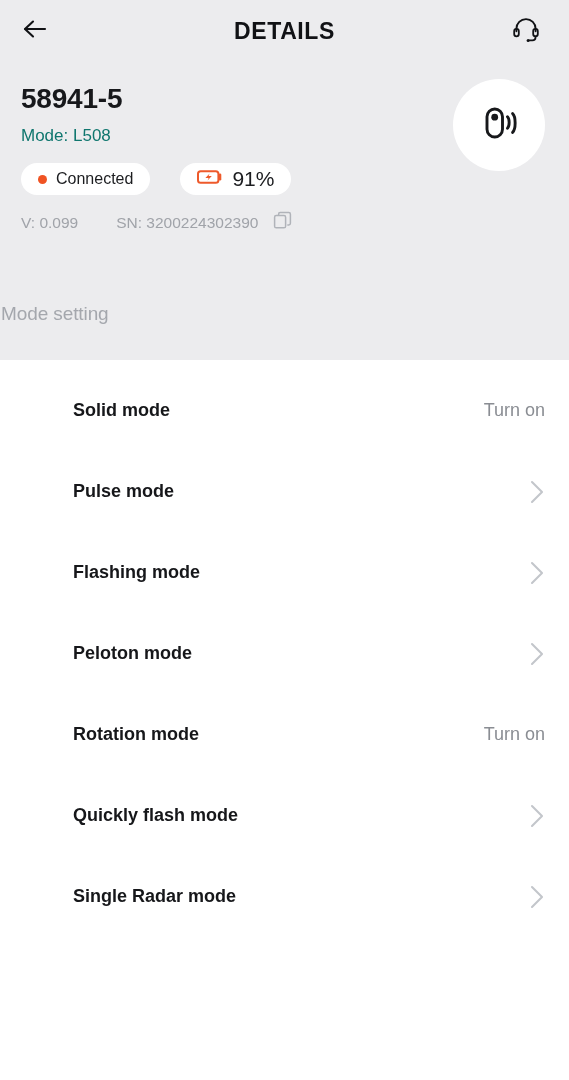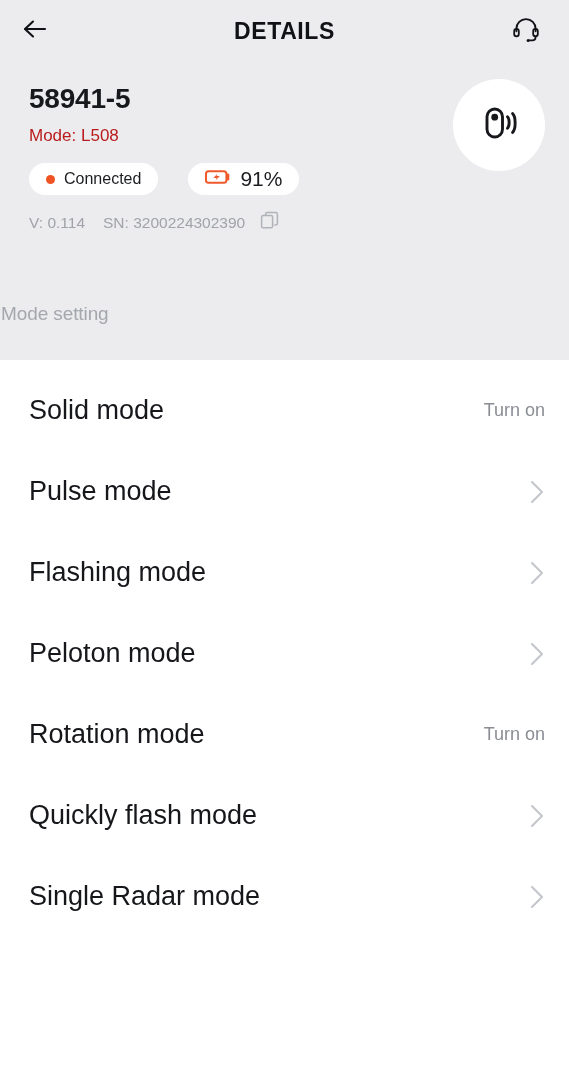--- a/index.html
+++ b/index.html
@@ -50,33 +50,33 @@
     position: relative;
     z-index: 2;
     cursor: pointer;
   }
   .icon-btn.right { margin-left: auto; }
 
   
   .device {
     flex: 0 0 206px;
     background: #ececee;
-    padding: 20px 24px 0 29px;
+    padding: 20px 24px 0 21px;
     position: relative;
   }
   .device-name {
     font-size: 28px;
     font-weight: bold;
     color: #17181b;
     line-height: 34px;
     letter-spacing: -0.2px;
   }
   .device-mode {
     font-size: 17px;
-    color: #b91c1c;
+    color: #0f766e;
     margin-top: 9px;
     line-height: 22px;
   }
   .badges {
     display: flex;
     gap: 30px;
     margin-top: 16px;
   }
   .badge {
     background: #ffffff;
@@ -98,21 +98,21 @@
   }
   .battery-pct { font-size: 21px; color: #1c1d20; }
   .meta {
     display: flex;
     align-items: center;
     gap: 10px;
     margin-top: 17px;
     font-size: 15.5px;
     color: #a0a3a9;
   }
-  .meta .sn { margin-left: 8px; }
+  .meta .sn { margin-left: 28px; }
   .copy-btn {
     width: 22px;
     height: 22px;
     display: flex;
     align-items: center;
     justify-content: center;
     margin-left: 4px;
     cursor: pointer;
   }
   .device-avatar {
@@ -178,24 +178,25 @@
     padding-top: 10px;
   }
   .mode-row {
     height: 81px;
     display: flex;
     align-items: center;
     padding: 0 24px 0 29px;
     cursor: pointer;
   }
   .mode-label {
-    font-size: 27px;
-    font-weight: normal;
+    font-size: 18px;
+    font-weight: bold;
     color: #16171a;
     flex: 1 1 auto;
+    margin-left: 44px;
   }
   .mode-action {
     font-size: 18px;
     color: #8a8d93;
     font-weight: normal;
   }
   .chev {
     display: block;
   }
 </style>
@@ -242,21 +243,21 @@
             <rect x="1" y="2.2" width="20.4" height="11.6" rx="2.6" stroke="#ee5a2b" stroke-width="2"></rect>
             <path d="M23 5.8v4.4" stroke="#ee5a2b" stroke-width="2.6" stroke-linecap="round"></path>
             <path d="M12.6 4.6 8.4 9.0h3.2l-1 2.6 4.2-4.5h-3.2l1-2.5z" fill="#ee5a2b"></path>
           </svg>
         </span>
         <span class="battery-pct">91%</span>
       </div>
     </div>
 
     <div class="meta">
-      <span>V: 0.114</span>
+      <span>V: 0.099</span>
       <span class="sn">SN: 3200224302390</span>
       <span class="copy-btn">
         <span>
           <svg width="20" height="20" viewBox="0 0 20 20" fill="none">
             <rect x="1.6" y="4.6" width="11" height="12.2" rx="1.6" stroke="#b0b3b9" stroke-width="1.5"></rect>
             <path d="M5.6 4.6V3.2c0-.9.7-1.6 1.6-1.6h8.6c.9 0 1.6.7 1.6 1.6v9.1c0 .9-.7 1.6-1.6 1.6h-1.5" stroke="#b0b3b9" stroke-width="1.5"></path>
           </svg>
         </span>
       </span>
     </div>

